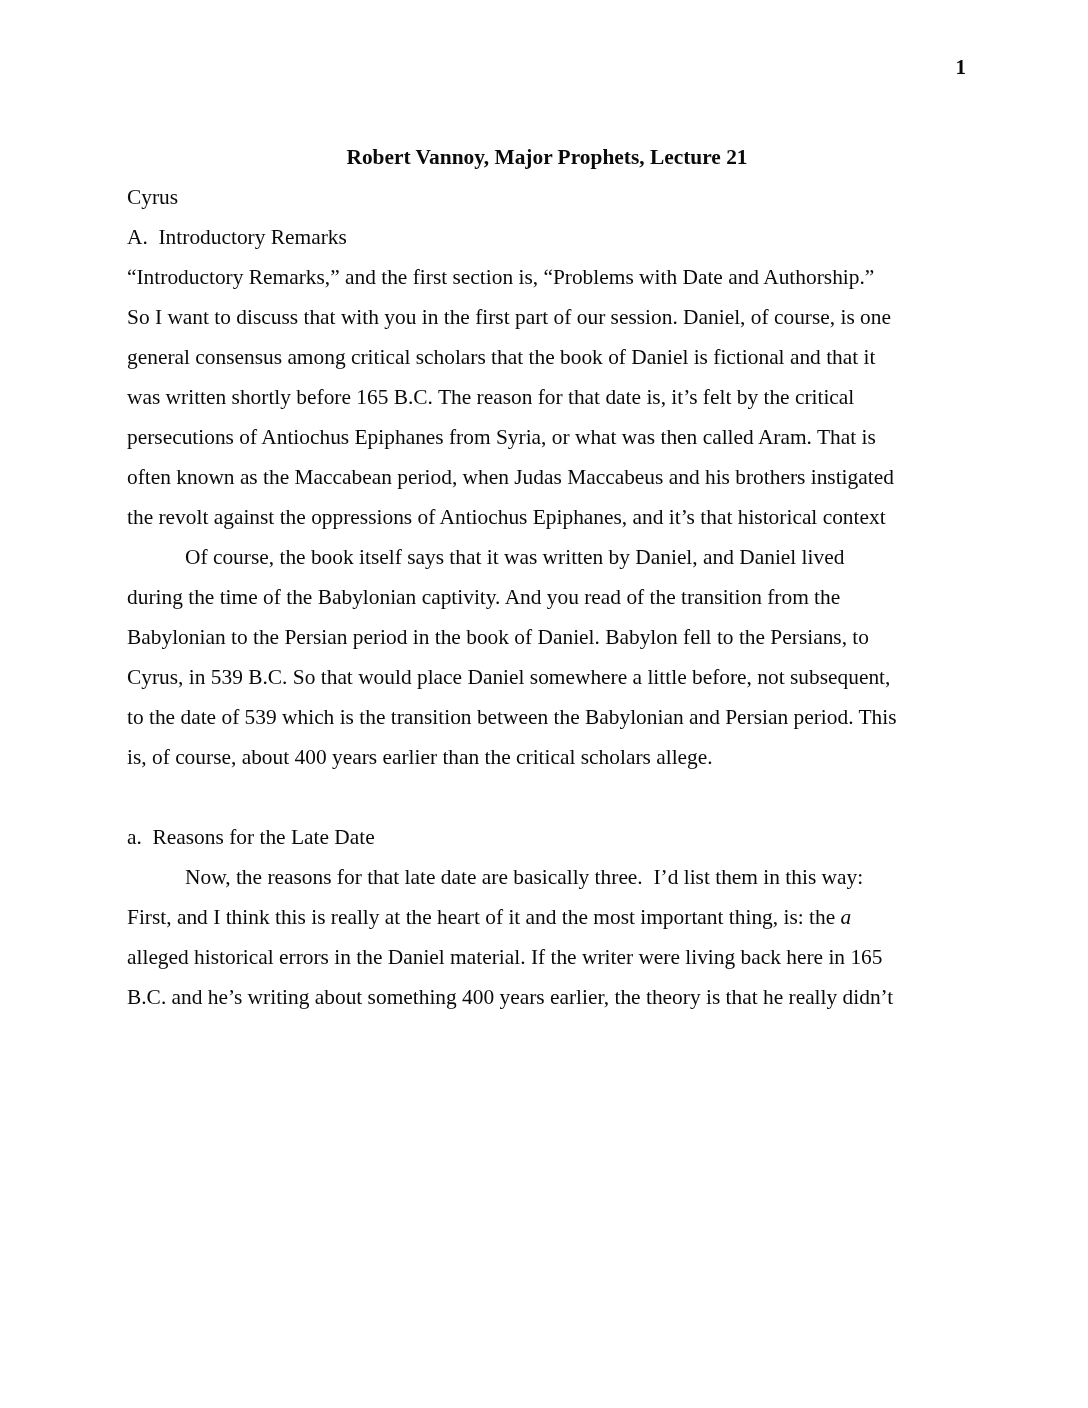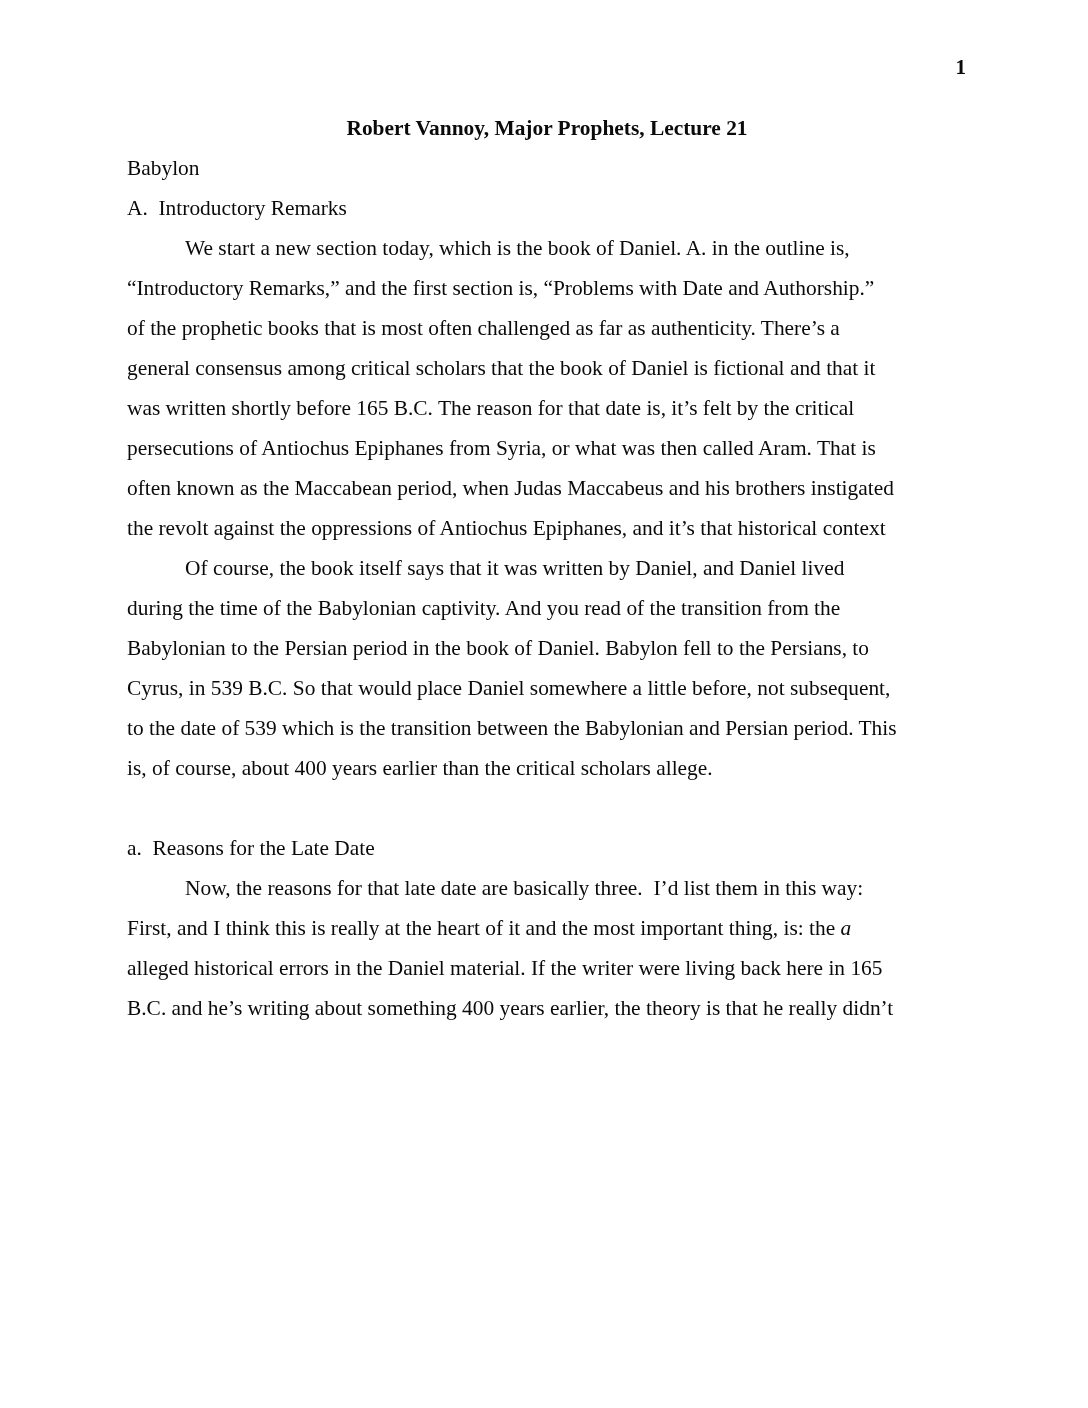--- a/index.html
+++ b/index.html
@@ -17,21 +17,21 @@
     position: absolute;
     top: 52px;
     right: 122px;
     font-weight: bold;
     font-size: 21px;
     line-height: 30px;
   }
   .content {
     position: absolute;
     left: 127px;
-    top: 108px;
+    top: 137px;
     width: 840px;
     line-height: 40px;
   }
   .line { white-space: pre; }
   .centered { text-align: center; }
   .bold { font-weight: bold; }
   .italic { font-style: italic; }
   .indent { padding-left: 58px; }
   .indent-sm { padding-left: 25px; }
   .spacer { height: 40px; }
@@ -40,27 +40,26 @@
 <body>
 
 <div class="page">
 
   <div class="page-number">1</div>
 
   <div class="content">
 
     <div class="line centered bold">Robert Vannoy, Major Prophets, Lecture 21</div>
 
-    <div class="line">Babylon</div>
+    <div class="line">Cyrus</div>
     <div class="line">A.  Introductory Remarks</div>
 
     <div>
-      <div class="line indent">We start a new section today, which is the book of Daniel. A. in the outline is,</div>
       <div class="line">“Introductory Remarks,” and the first section is, “Problems with Date and Authorship.”</div>
-      <div class="line">of the prophetic books that is most often challenged as far as authenticity. There’s a</div>
+      <div class="line">So I want to discuss that with you in the first part of our session. Daniel, of course, is one</div>
       <div class="line">general consensus among critical scholars that the book of Daniel is fictional and that it</div>
       <div class="line">was written shortly before 165 B.C. The reason for that date is, it’s felt by the critical</div>
       <div class="line">persecutions of Antiochus Epiphanes from Syria, or what was then called Aram. That is</div>
       <div class="line">often known as the Maccabean period, when Judas Maccabeus and his brothers instigated</div>
       <div class="line">the revolt against the oppressions of Antiochus Epiphanes, and it’s that historical context</div>
     </div>
 
     <div>
       <div class="line indent">Of course, the book itself says that it was written by Daniel, and Daniel lived</div>
       <div class="line">during the time of the Babylonian captivity. And you read of the transition from the</div>

